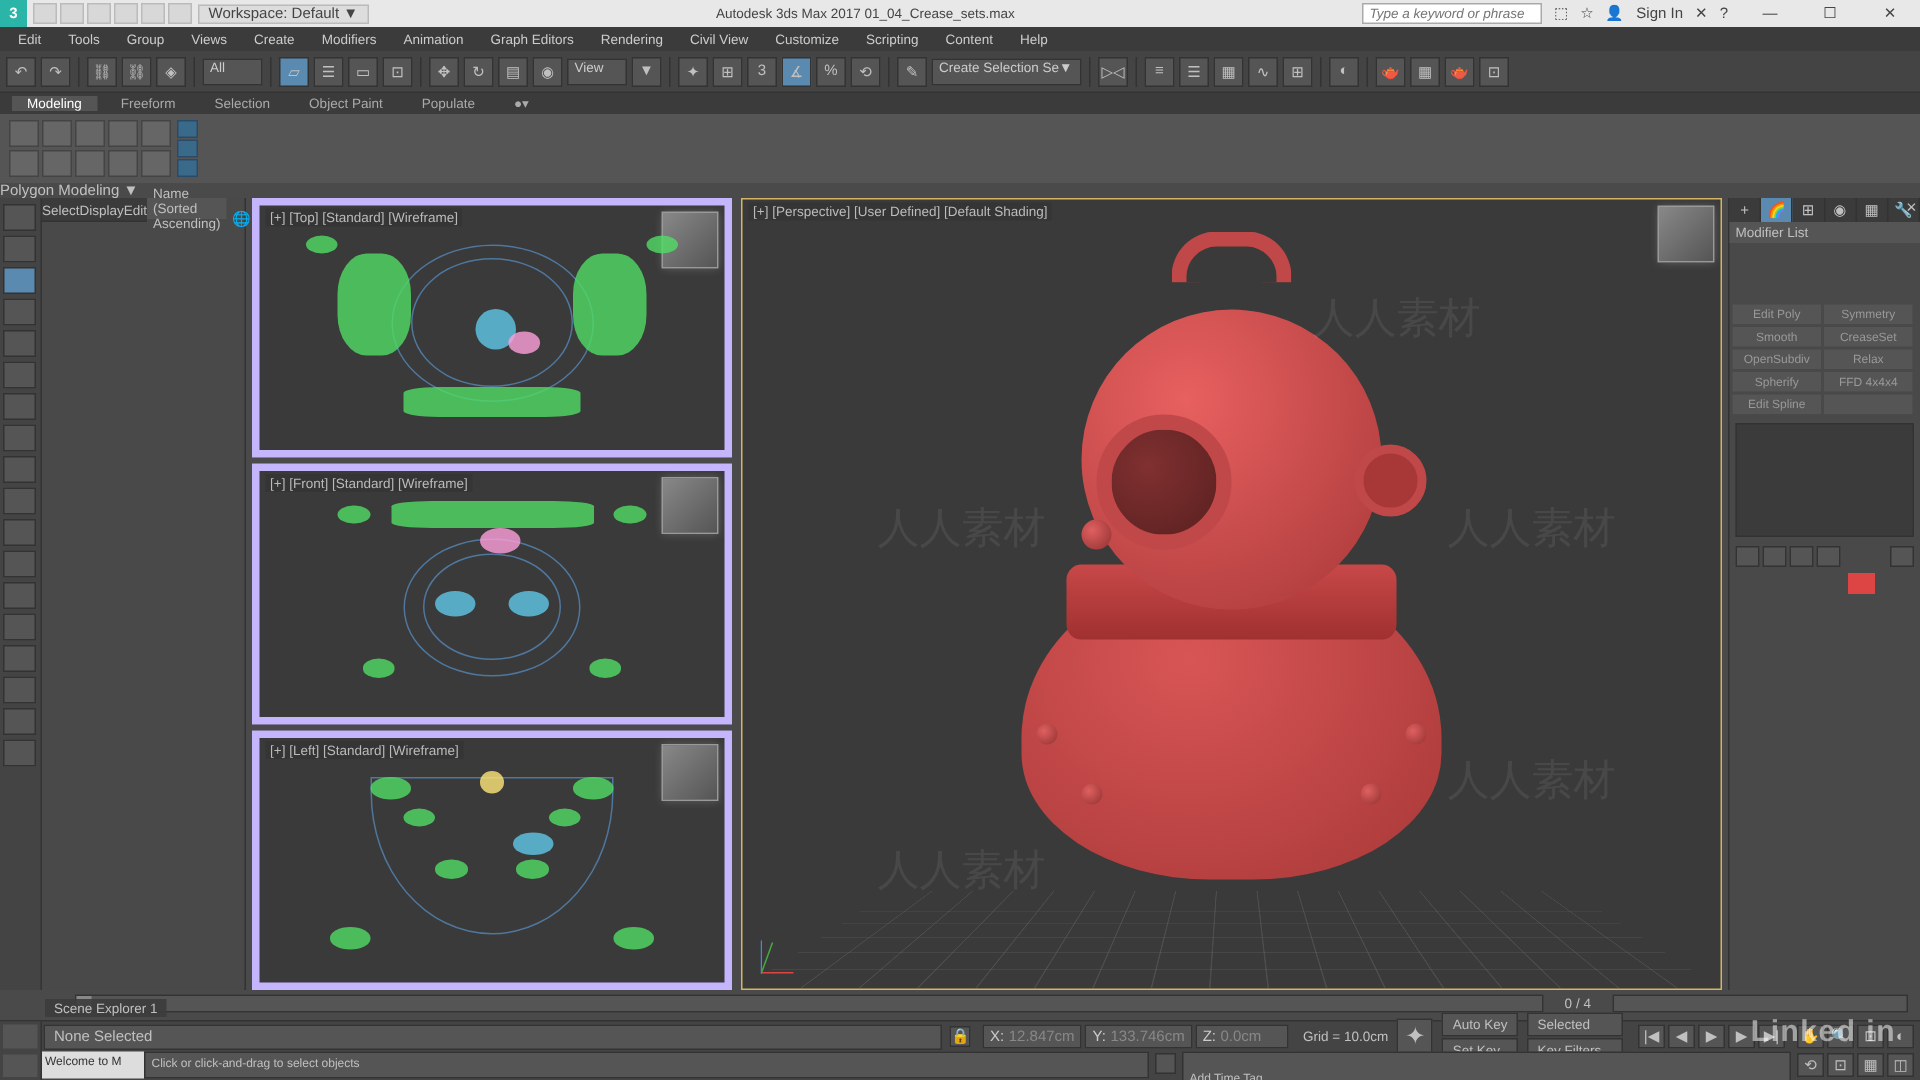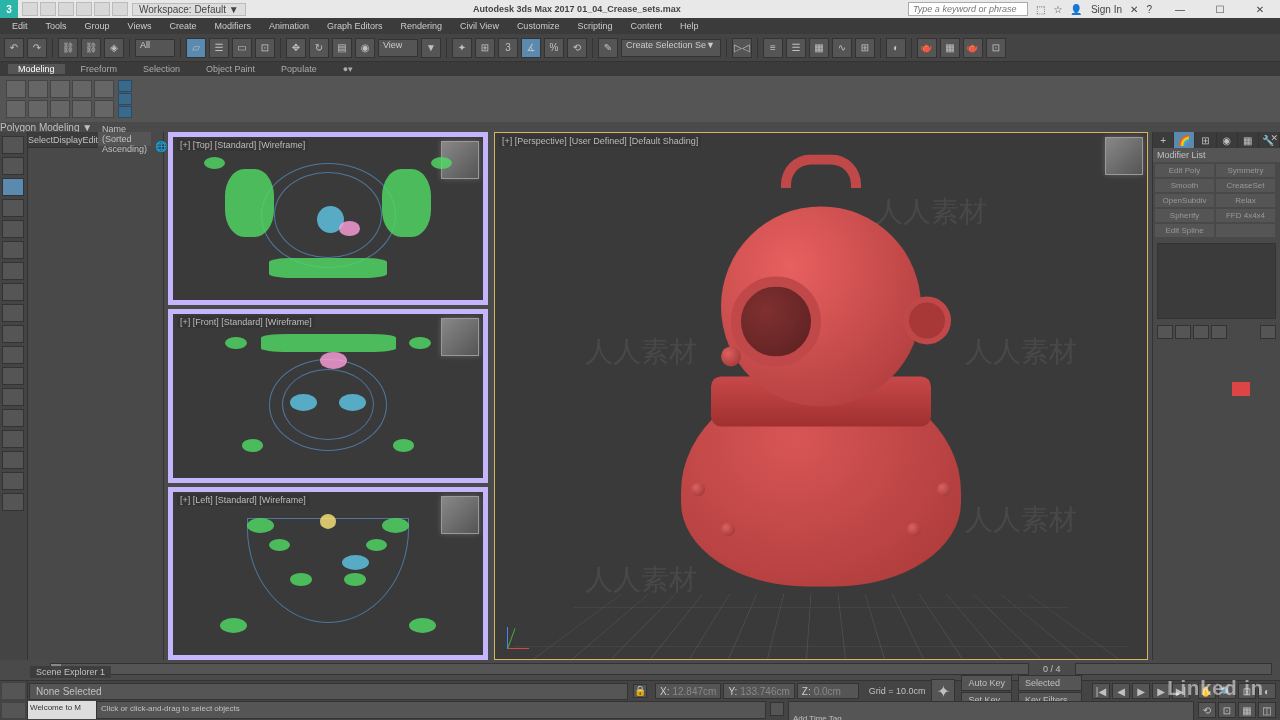--- a/index.html
+++ b/index.html
@@ -2,21 +2,21 @@
 <html><head>
 <meta charset="utf-8">
 <style>
 * { margin: 0; padding: 0; box-sizing: border-box; font-family: Tahoma, sans-serif; font-size: 10px; }
 body { background: #4a4a4a; color: #c0c0c0; width: 1280px; height: 720px; overflow: hidden; position: relative; }
 .titlebar { height: 18px; background: #e8e8e8; display: flex; align-items: center; color: #444; }
 .titlebar .app-icon { width: 18px; height: 18px; background: #2bb5a8; color: #fff; display: flex; align-items: center; justify-content: center; font-weight: bold; }
 .titlebar .qat { display: flex; gap: 2px; padding: 0 4px; }
 .titlebar .qat span { width: 16px; height: 14px; background: #d8d8d8; border: 1px solid #bbb; }
 .titlebar .ws { padding: 0 6px; border: 1px solid #bbb; background: #ddd; font-size: 10px; }
-.titlebar .title { flex: 1; text-align: center; font-size: 9px; font-weight: bold; }
+.titlebar .title { flex: 1; text-align: center; font-size: 9px; }
 .titlebar .search { width: 120px; height: 14px; background: #fff; border: 1px solid #aaa; font-size: 9px; font-style: italic; color: #888; padding: 0 4px; }
 .titlebar .right-icons { display: flex; gap: 8px; padding: 0 8px; align-items: center; }
 .titlebar .win-btns { display: flex; }
 .titlebar .win-btns span { width: 40px; height: 18px; display: flex; align-items: center; justify-content: center; color: #444; }
 .menubar { height: 16px; background: #3b3b3b; display: flex; padding: 0 4px; gap: 2px; align-items: center; }
 .menubar span { padding: 0 8px; font-size: 9px; color: #ccc; }
 .toolbar { height: 28px; background: #444; display: flex; align-items: center; padding: 0 4px; gap: 3px; border-bottom: 1px solid #333; }
 .toolbar .tbtn { width: 20px; height: 20px; background: #555; border: 1px solid #333; display: inline-flex; align-items: center; justify-content: center; }
 .toolbar .tbtn.blue { background: #5a8ab0; }
 .toolbar .tsel { height: 18px; background: #555; border: 1px solid #333; padding: 0 4px; font-size: 9px; color: #ccc; min-width: 40px; }
@@ -53,21 +53,21 @@
 .wire-circle { position: absolute; border: 1px solid rgba(100,180,255,0.5); border-radius: 50%; }
 .wire-blob { position: absolute; background: rgba(80,220,100,0.8); border-radius: 50%; }
 .wire-blob.cyan { background: rgba(100,220,255,0.7); }
 .wire-blob.pink { background: rgba(255,160,220,0.8); }
 .wire-blob.yellow { background: rgba(255,230,120,0.8); }
 .right-panel { width: 128px; background: #494949; border-left: 1px solid #333; display: flex; flex-direction: column; }
 .right-panel .tabs { height: 16px; display: flex; background: #3b3b3b; }
 .right-panel .tabs span { flex: 1; display: flex; align-items: center; justify-content: center; border-right: 1px solid #333; }
 .right-panel .tabs span.sel { background: #5a8ab0; }
 .right-panel .ml { height: 14px; background: #555; font-size: 9px; padding: 0 4px; display: flex; align-items: center; }
-.right-panel .mod-grid { display: flex; flex-wrap: wrap; padding: 2px; gap: 2px; }
+.right-panel .mod-grid { display: flex; flex-wrap: wrap; padding: 2px; gap: 2px; margin-top: 39px; }
 .right-panel .mod-grid span { width: 59px; height: 13px; background: #555; font-size: 8px; display: flex; align-items: center; justify-content: center; color: #999; }
 .right-panel .stack { height: 76px; background: #3b3b3b; margin: 4px; border: 1px solid #333; }
 .right-panel .stack-btns { display: flex; gap: 2px; padding: 2px 4px; }
 .right-panel .stack-btns span { width: 16px; height: 14px; background: #555; border: 1px solid #333; }
 .timeline { position: absolute; bottom: 42px; left: 42px; right: 0; height: 18px; display: flex; align-items: center; }
 .timeline .scroll { flex: 1; height: 12px; background: #555; border: 1px solid #333; margin: 0 8px; position: relative; }
 .timeline .scroll .thumb { position: absolute; left: 0; width: 10px; height: 10px; background: #888; }
 .timeline .frame { font-size: 9px; padding: 0 6px; }
 .se-label { position: absolute; bottom: 42px; left: 30px; background: rgba(60,60,60,0.9); font-size: 9px; padding: 1px 6px; }
 .status { position: absolute; bottom: 0; left: 0; right: 0; height: 40px; background: #444; border-top: 1px solid #333; display: flex; }

